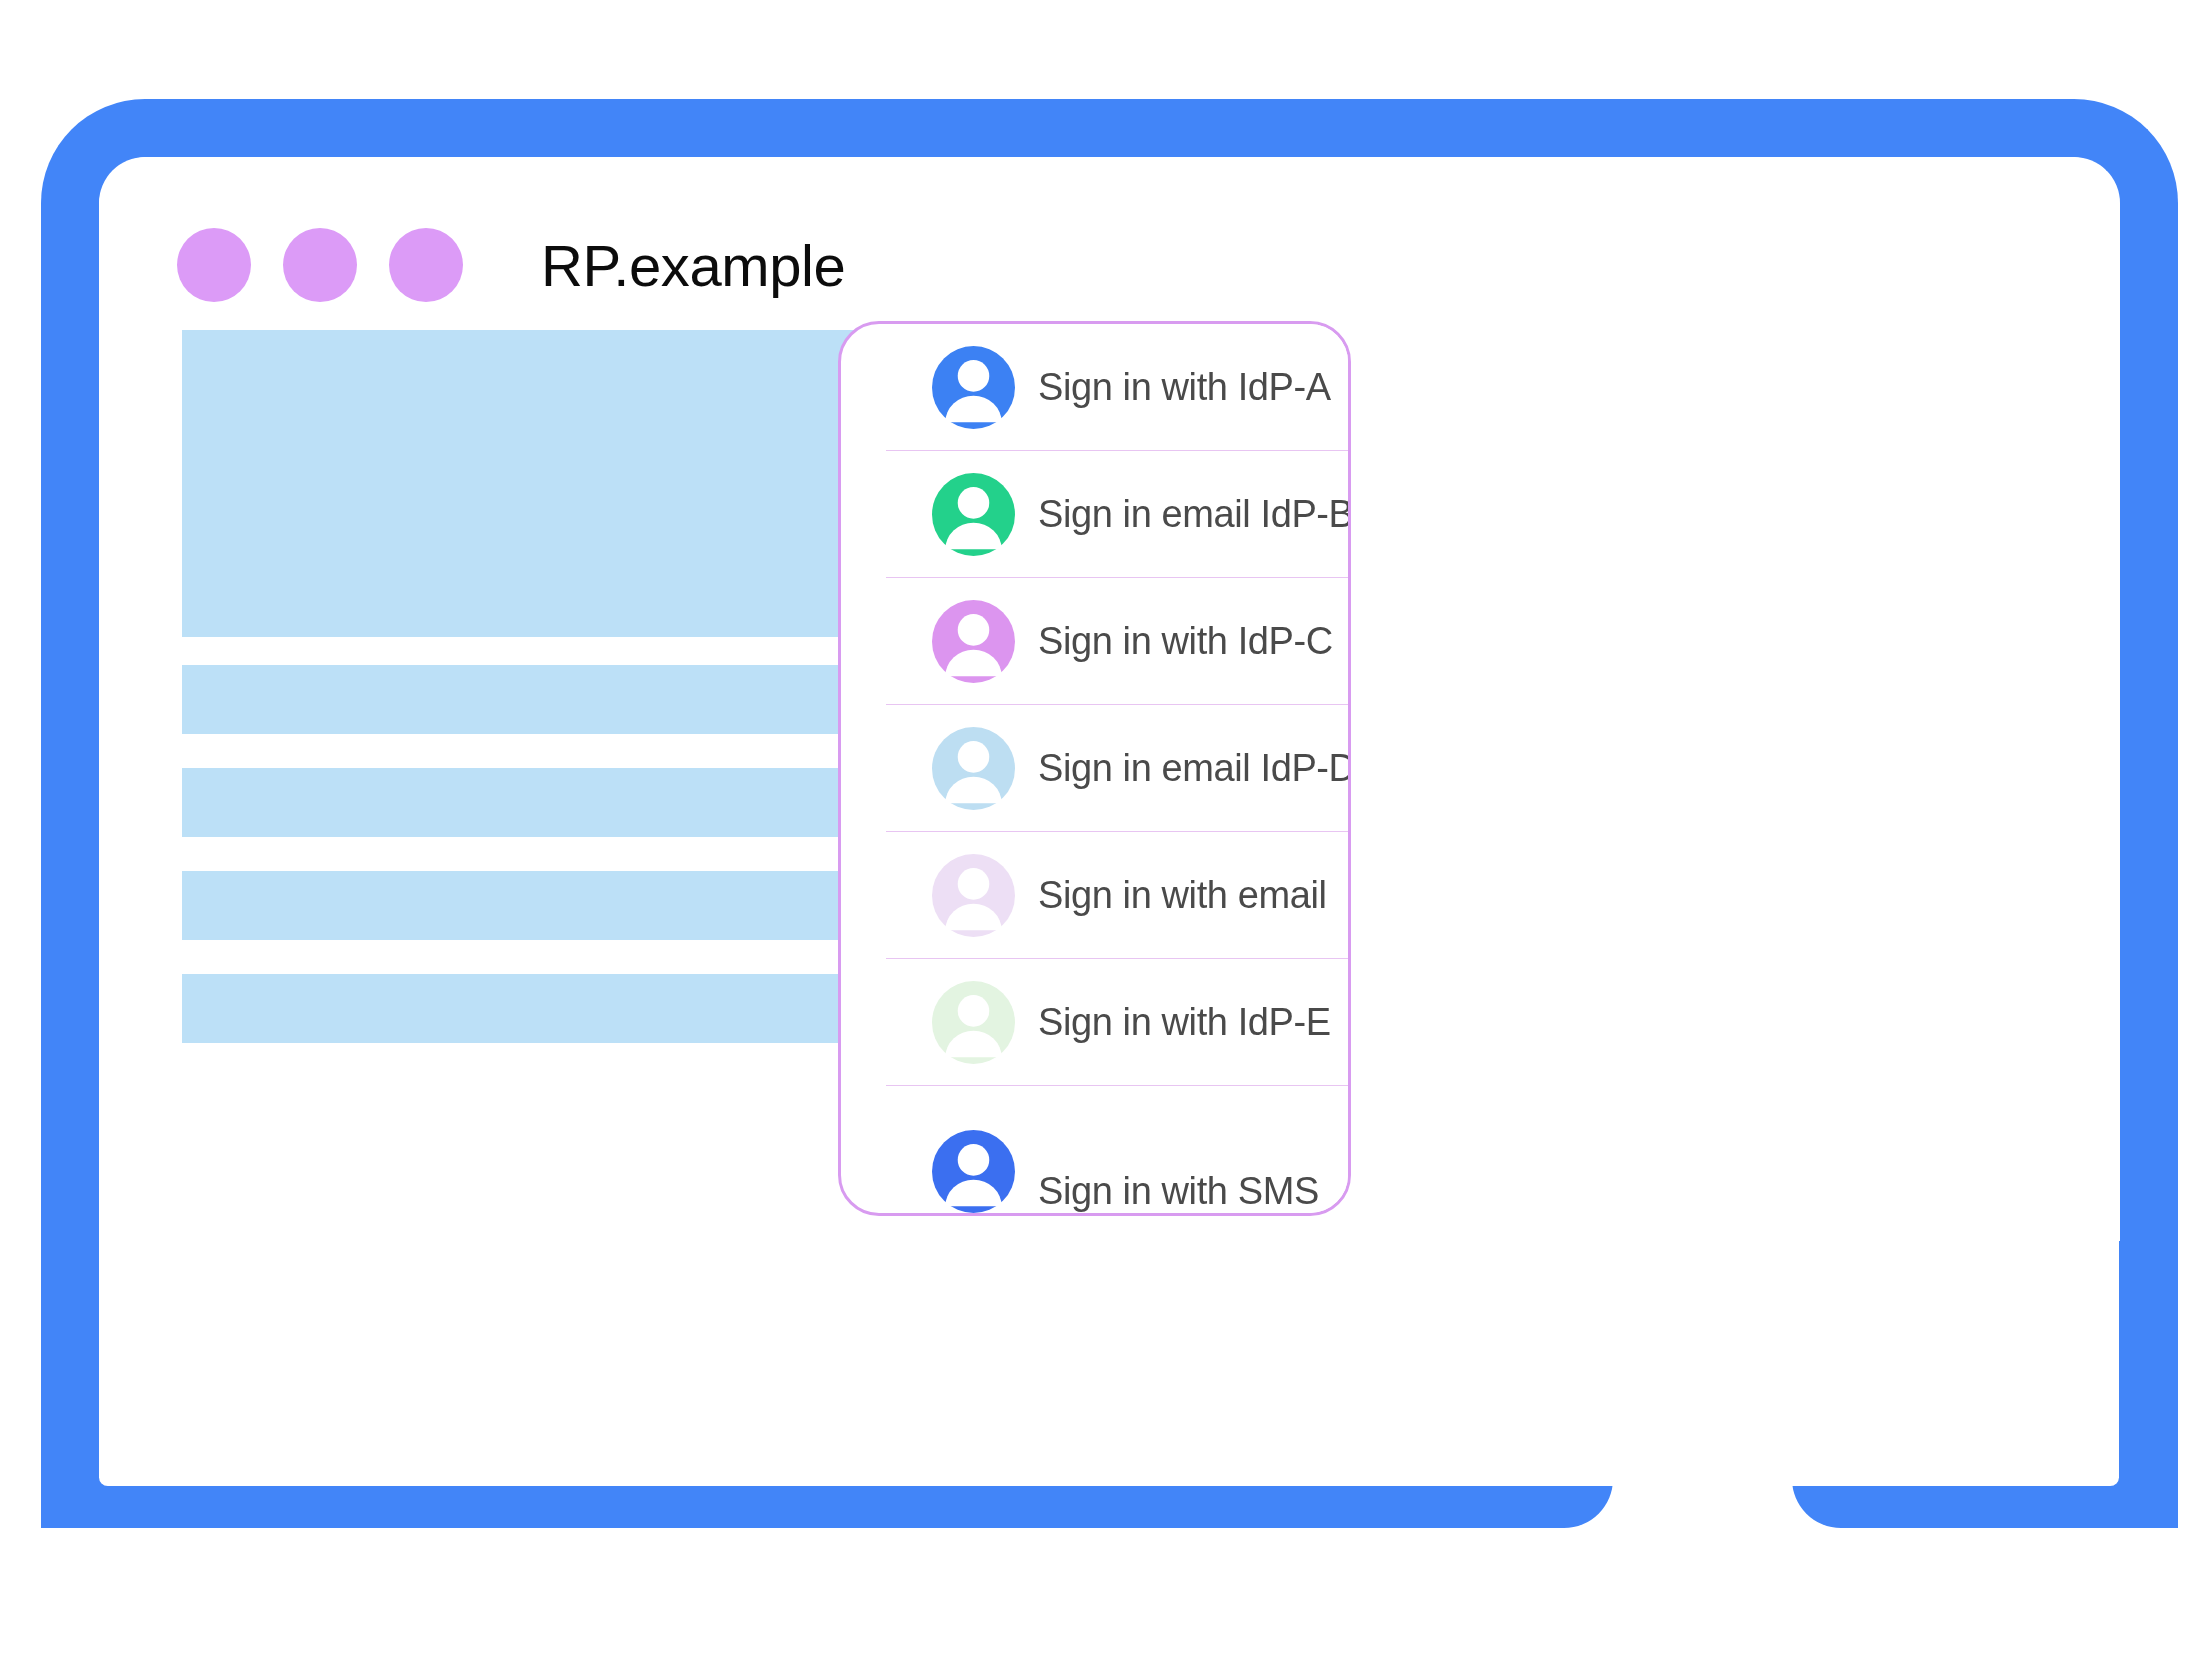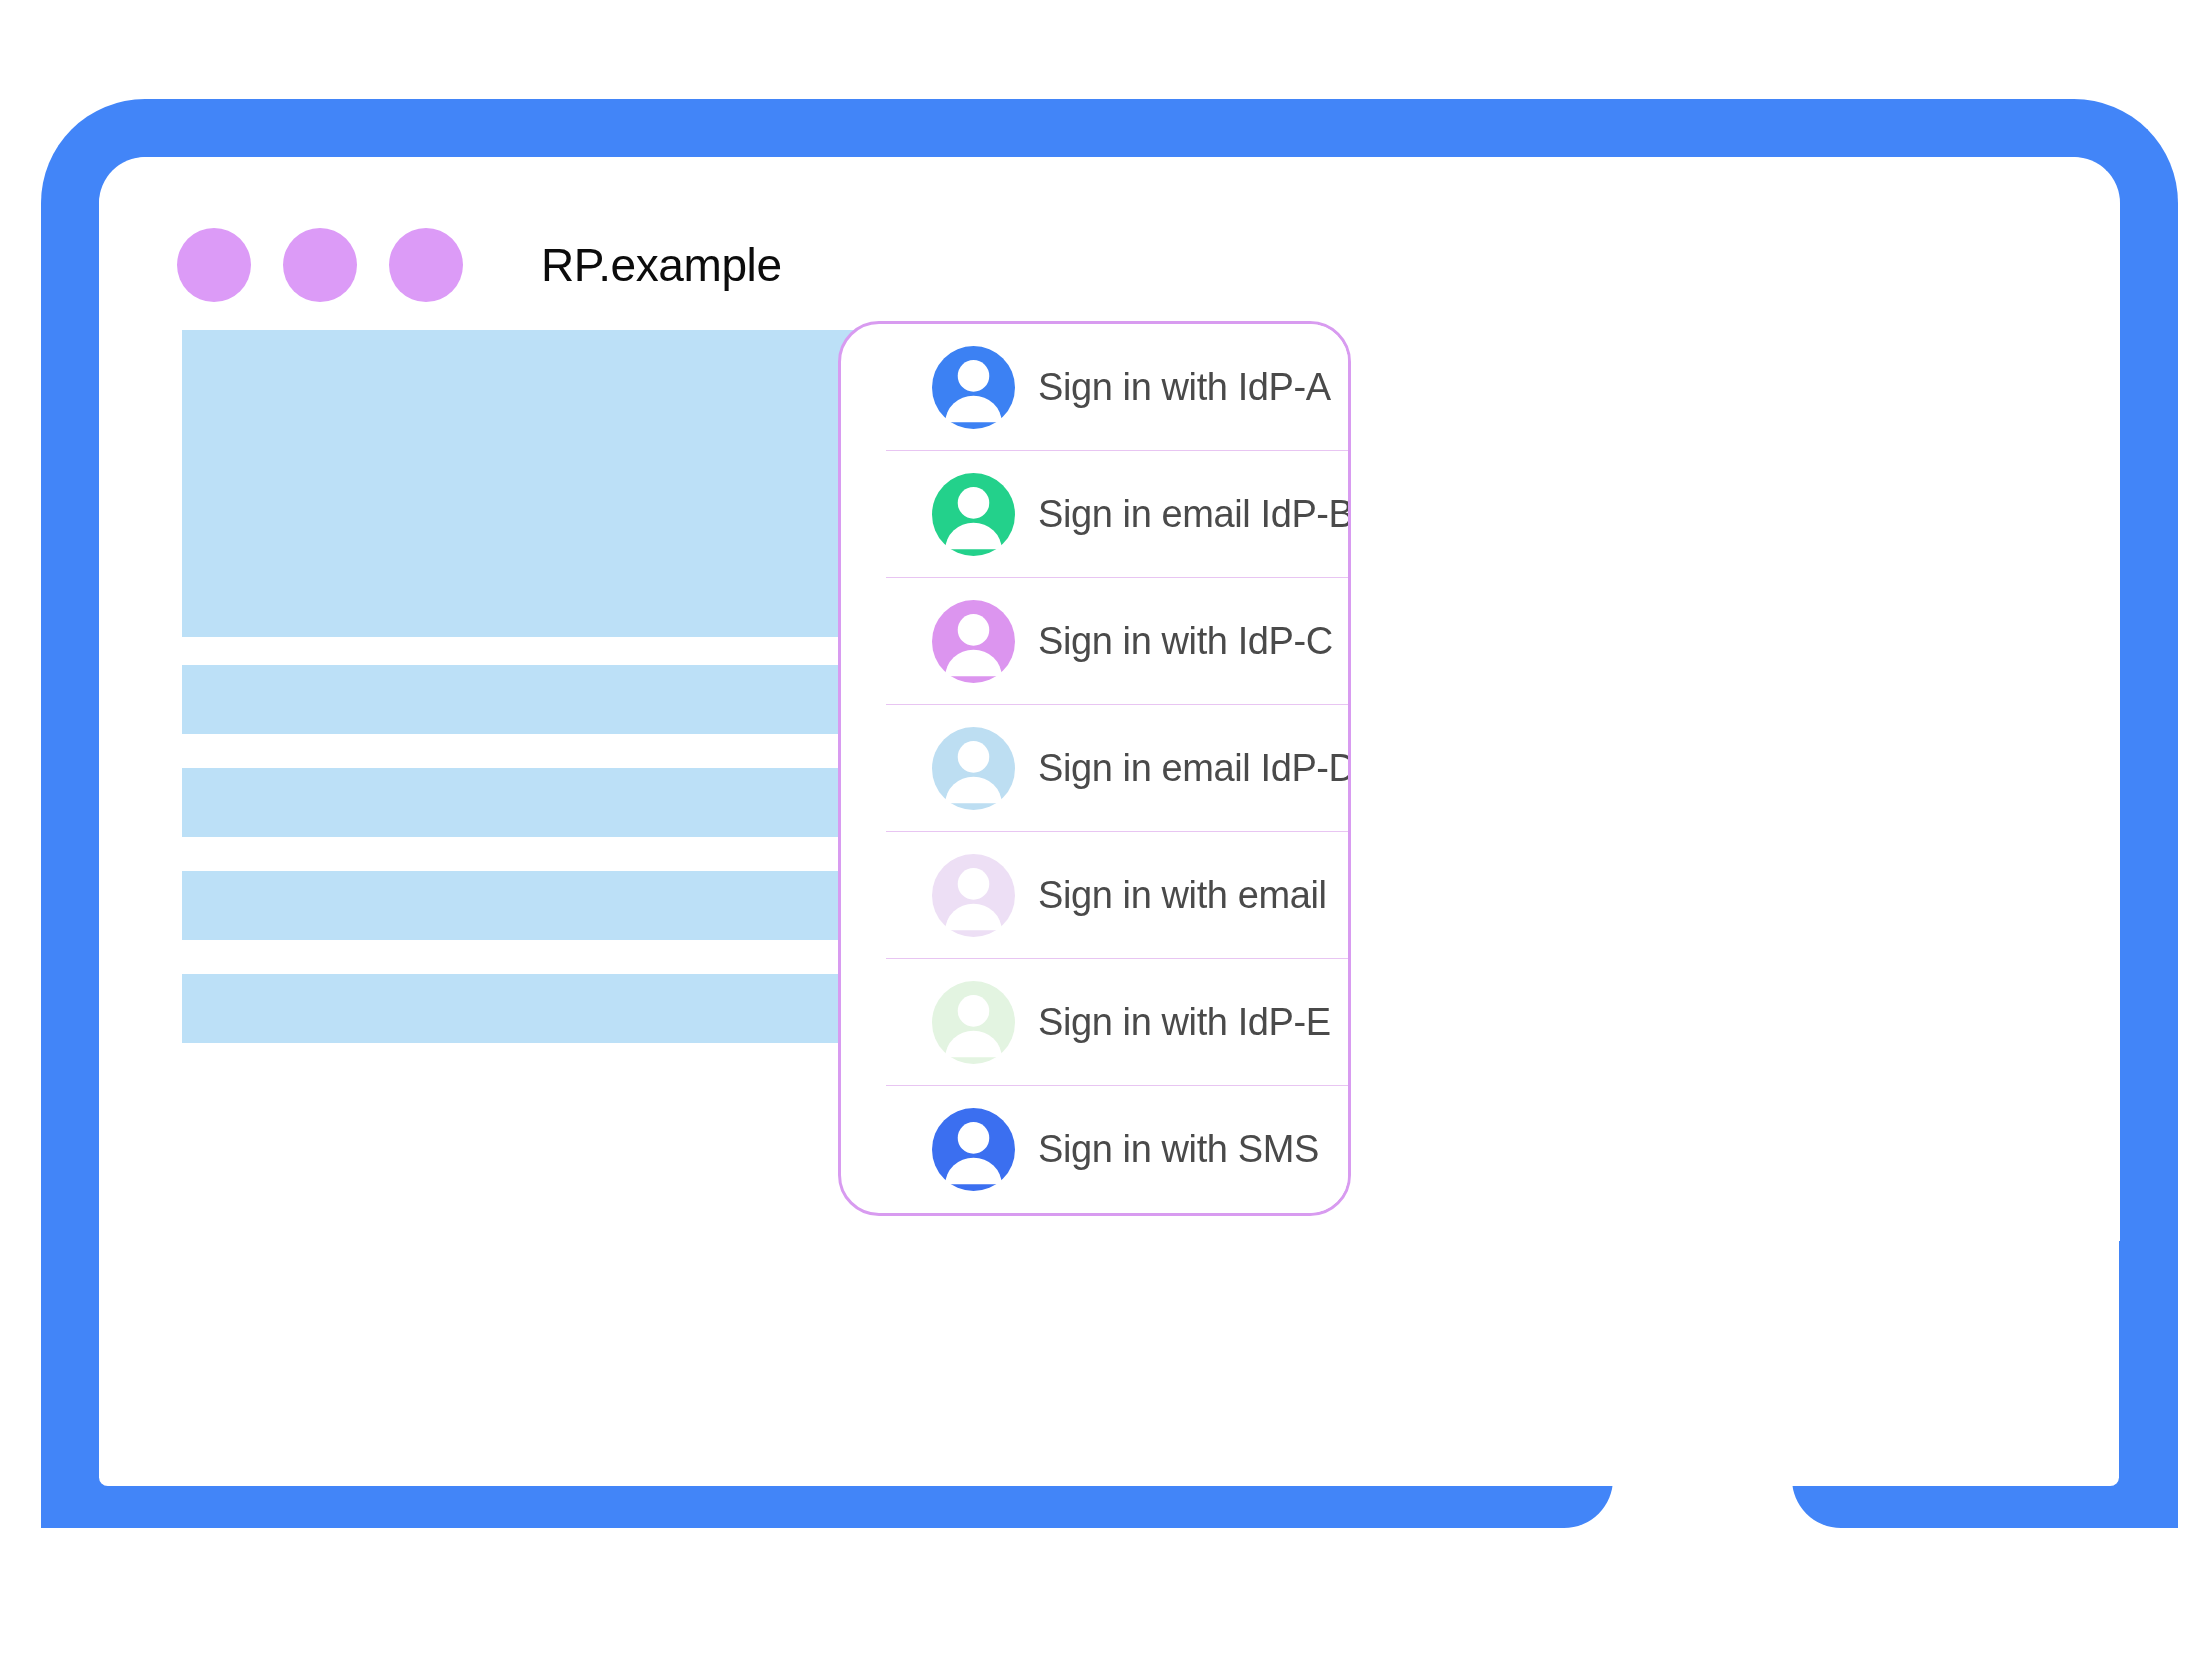--- a/index.html
+++ b/index.html
@@ -117,21 +117,21 @@
   }
   .dot {
     width: 74px;
     height: 74px;
     border-radius: 50%;
     background: var(--dot-purple, #DC9BF7);
     flex: 0 0 auto;
   }
   .site-title {
     margin-left: 46px;
-    font-size: 46px;
+    font-size: 58px;
     color: #0c0c0c;
     font-family: "Liberation Sans", sans-serif;
     letter-spacing: -0.4px;
     white-space: nowrap;
   }
 
   
   .content-col {
     position: absolute;
     left: 83px;
@@ -163,21 +163,21 @@
     align-items: center;
     height: 127px;
     padding-left: 46px;
     gap: 23px;
     box-sizing: border-box;
     border-bottom: 1.8px solid var(--panel-divider, #E8C5F2);
     background: #ffffff;
     cursor: pointer;
     margin-left: 45px;
   }
-  .signin-row:last-child { border-bottom: none; }
+  .signin-row:last-child { border-bottom: none; align-items: flex-end; }
 
   .avatar {
     flex: 0 0 auto;
     width: 83px;
     height: 83px;
     display: block;
   }
   .signin-label {
     font-size: 38px;
     color: var(--label-color, #4A4A4A);

